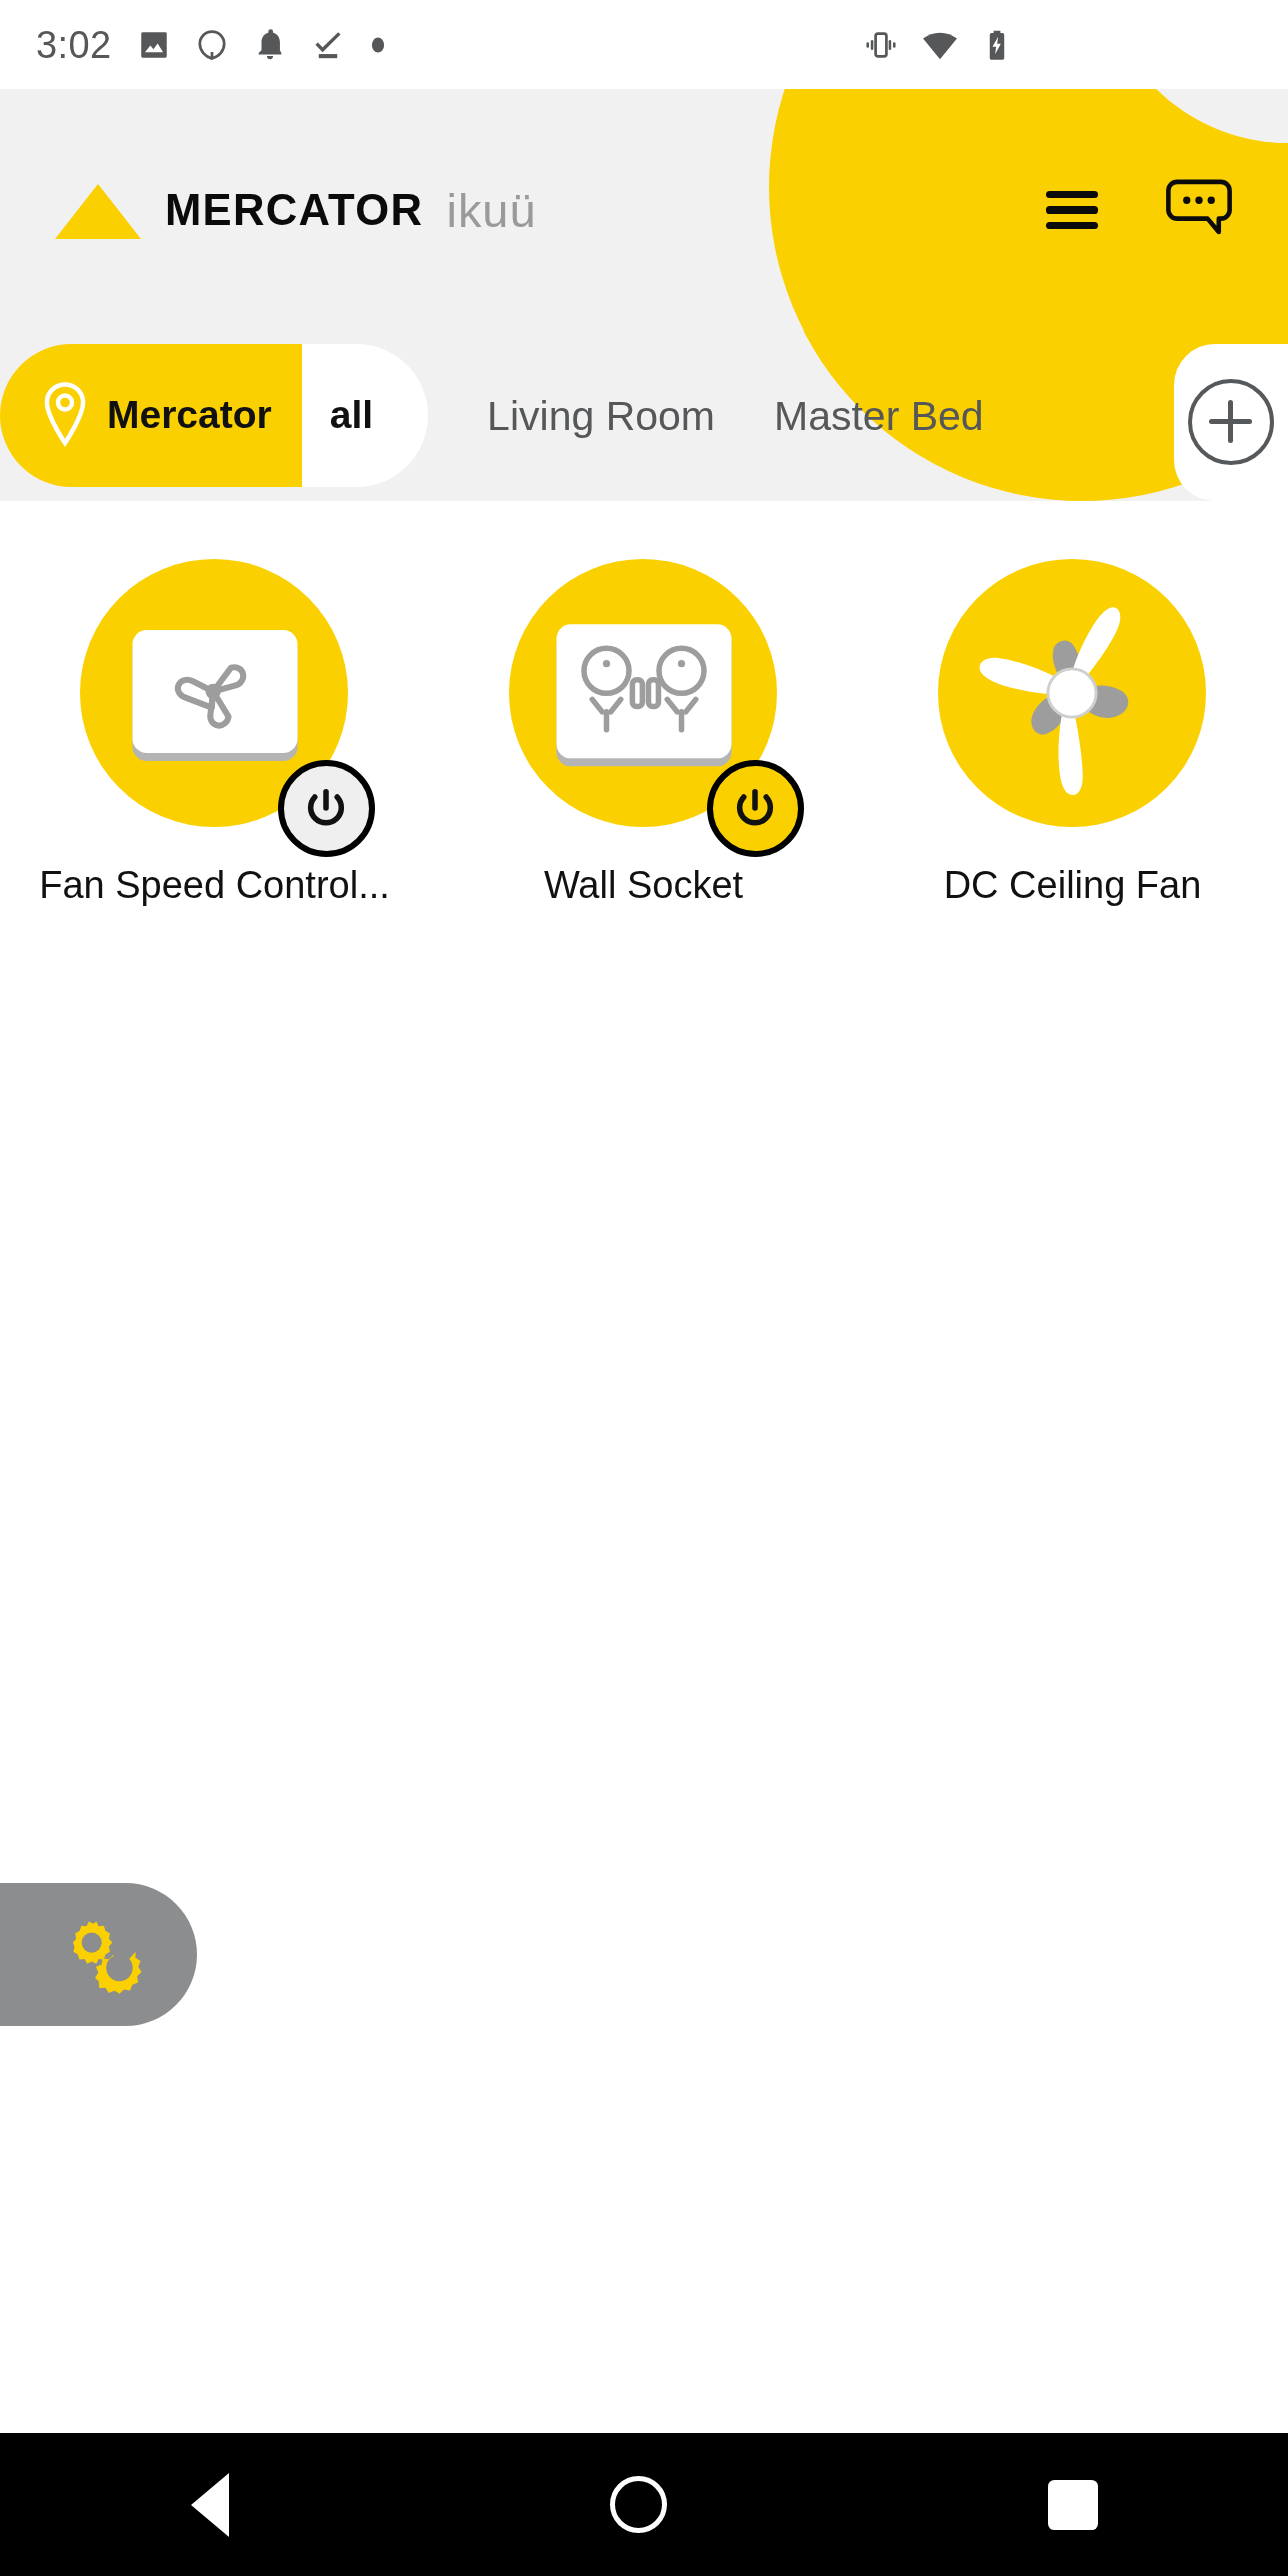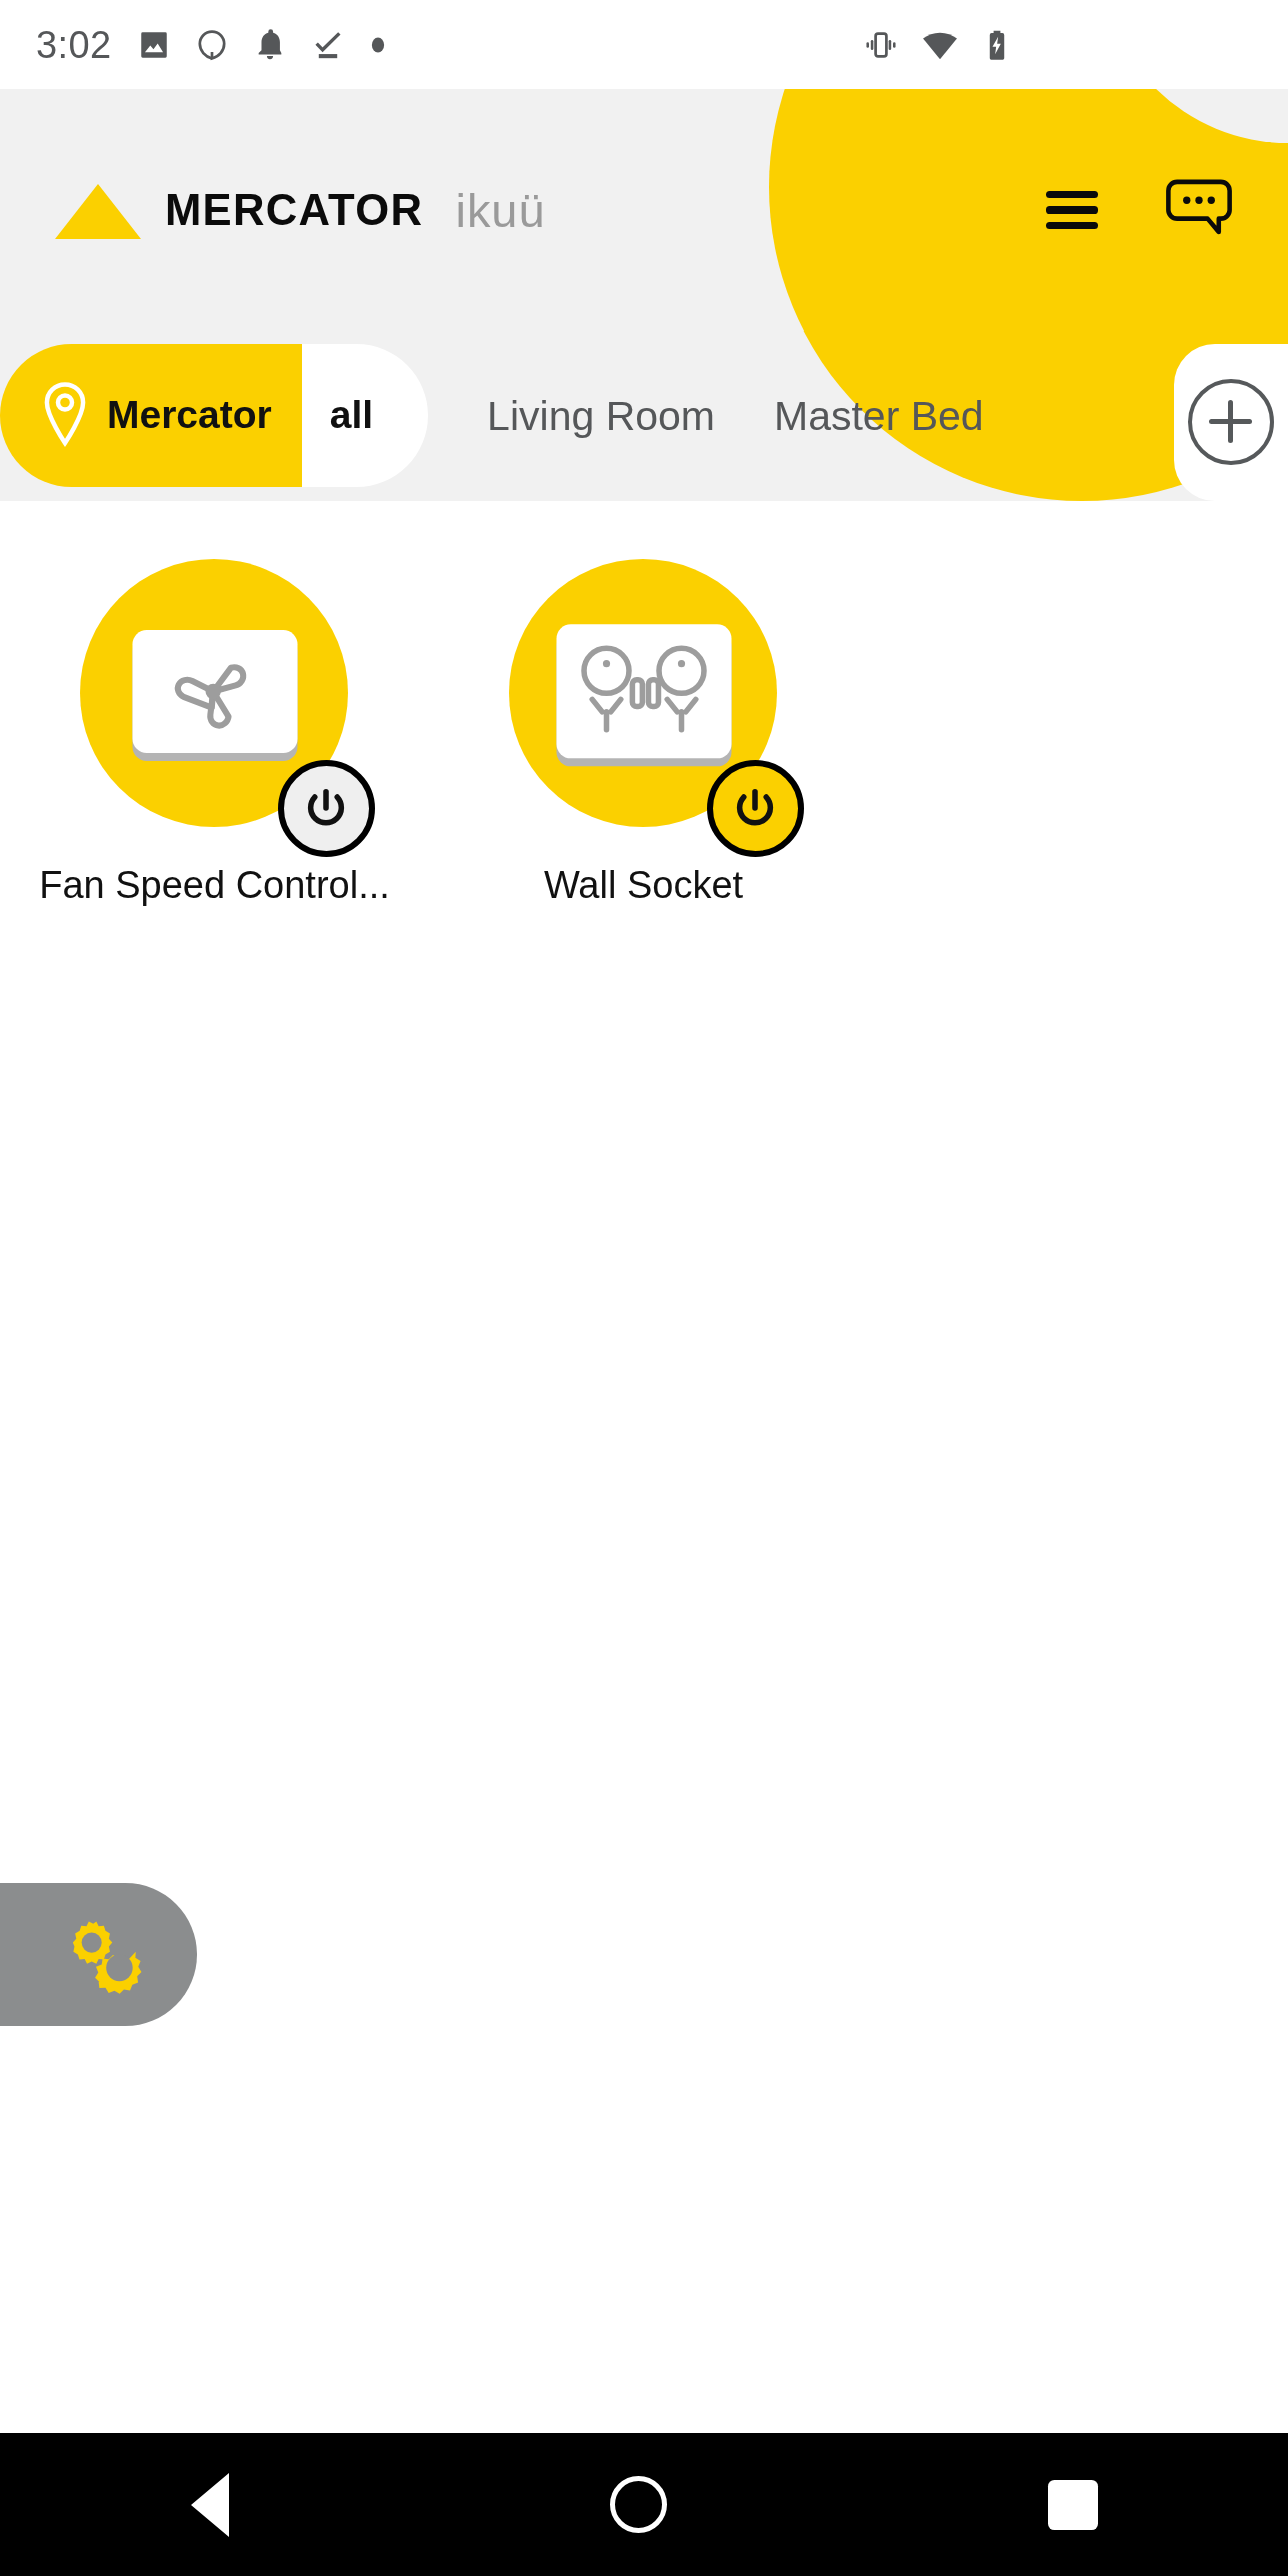--- a/index.html
+++ b/index.html
@@ -49,21 +49,20 @@
     border-bottom:55px solid #fbd000;
     margin-top:3.6px;
   }
   .logo-mercator{
     font-size:45px; font-weight:bold; color:#0b0b0b;
     letter-spacing:1.3px; font-stretch:condensed;
     transform:scaleX(0.97);
   }
   .logo-ikuu{
     font-size:47px; color:#9a9a9a; letter-spacing:0.9px; font-weight:400;
-    margin-left:9px;
   }
   .header-actions{
     position:absolute; right:54px; top:0; height:242px;
     display:flex; align-items:center; gap:66px;
   }
   .hamburger{ width:52px; height:38px; display:flex; flex-direction:column; justify-content:space-between; cursor:pointer;}
   .hamburger i{ display:block; height:7.2px; background:#0b0b0b; border-radius:3.6px; }
 
   
   .tabbar{
@@ -352,20 +351,42 @@
         <div class="pwr on">
           <svg width="50" height="50" viewBox="0 0 28 28">
             <path d="M14 4.4v9" fill="none" stroke="#111" stroke-width="3.1" stroke-linecap="round"></path>
             <path d="M20.3 7.3a8.6 8.6 0 1 1-12.6 0" fill="none" stroke="#111" stroke-width="3.1" stroke-linecap="round"></path>
           </svg>
         </div>
       </div>
       <div class="tile-label">Wall Socket</div>
     </div>
 
+    <div class="tile">
+      <div class="tile-icon">
+        <div class="disc">
+          <span>
+            <svg width="268" height="268" viewBox="0 0 100 100" style="display:block">
+              <g fill="#9d9d9d">
+                <path d="M50 50c6-3 13-4 18-1 4 2 4 7 0 9-5 3-13 1-18-8z"></path>
+                <path d="M50 50c-1 7-4 13-9 15-4 2-7-2-6-6 2-6 8-10 15-9z"></path>
+                <path d="M50 50c-5-5-8-11-7-16 1-4 6-5 8-1 3 5 3 12-1 17z"></path>
+              </g>
+              <g fill="#ffffff">
+                <path d="M49 47c-6-4-18-9-26-10-5-.6-8 1.4-7.4 4.2.7 3 6 5.4 12.6 7 6.3 1.6 14 2.6 19 2.4z"></path>
+                <path d="M52 48c5-6 12-15 15-22 2-4.4 1-8-1.8-8-3 .2-6.2 4.6-9.4 10.4-3 5.6-5.8 12.6-6.6 17.4z"></path>
+                <path d="M50 53c1.6 7.4 4 20 4 28.4 0 5-2.4 7.6-5 6.4-2.8-1.2-3.8-6.8-4-13.6-.2-6.4.8-16.4 2.4-21z"></path>
+              </g>
+              <circle cx="50" cy="50" r="9" fill="#ffffff" stroke="#cfcfcf" stroke-width="1.1"></circle>
+            </svg>
+          </span>
+        </div>
+      </div>
+      <div class="tile-label">DC Ceiling Fan</div>
+    </div>
 
 
   </div>
 </div>
 
 <div class="settings-tab">
   <span>
     <svg width="86" height="86" viewBox="0 0 48 48">
       <g fill="#fbd000">
         <path d="M18.6 6.4l1.3 2.6 2.9-.2.9 2.8 2.5 1.5-.6 2.9 1.9 2.2-1.9 2.2.6 2.9-2.5 1.5-.9 2.8-2.9-.2-1.3 2.6-2.6-1.3-2.6 1.3-1.3-2.6-2.9.2-.9-2.8-2.5-1.5.6-2.9L5.5 18.2l1.9-2.2-.6-2.9L9.3 11.6l.9-2.8 2.9.2 1.3-2.6L16.9 7.7z"></path>

